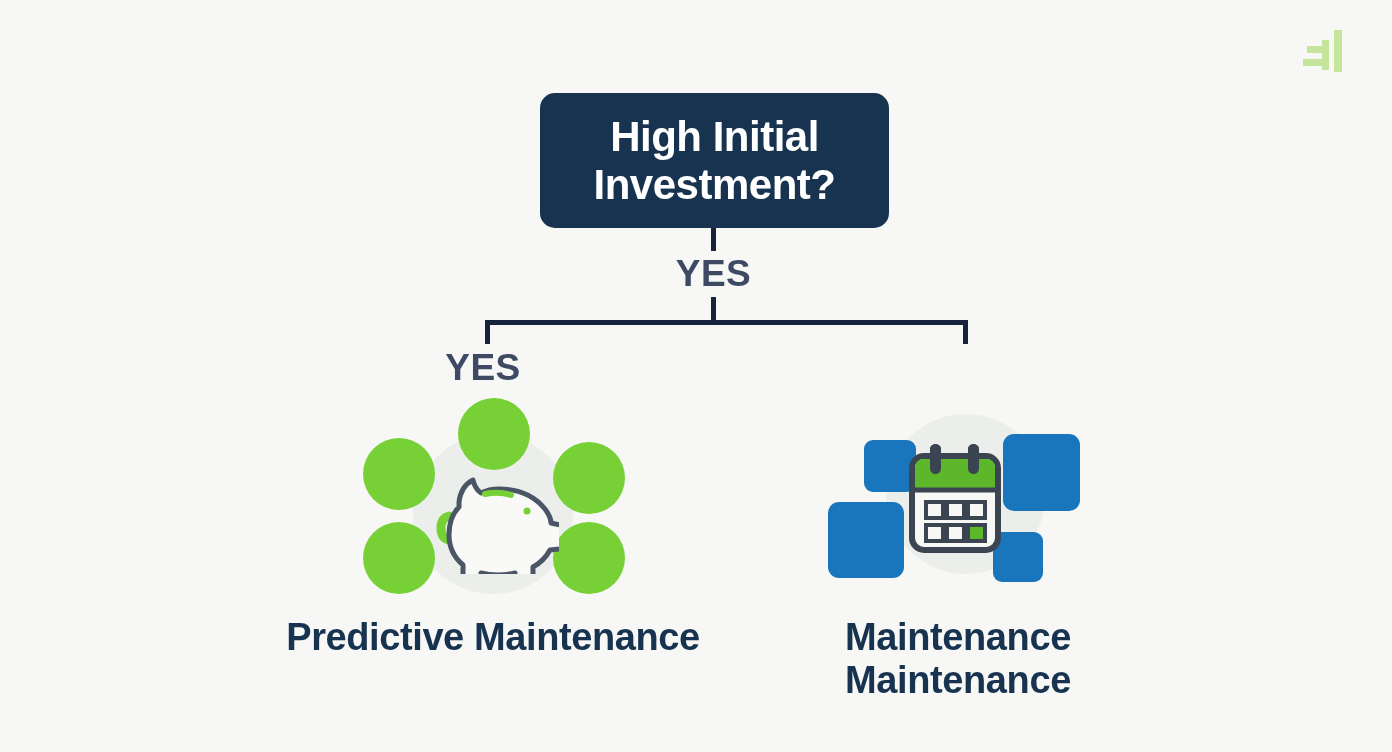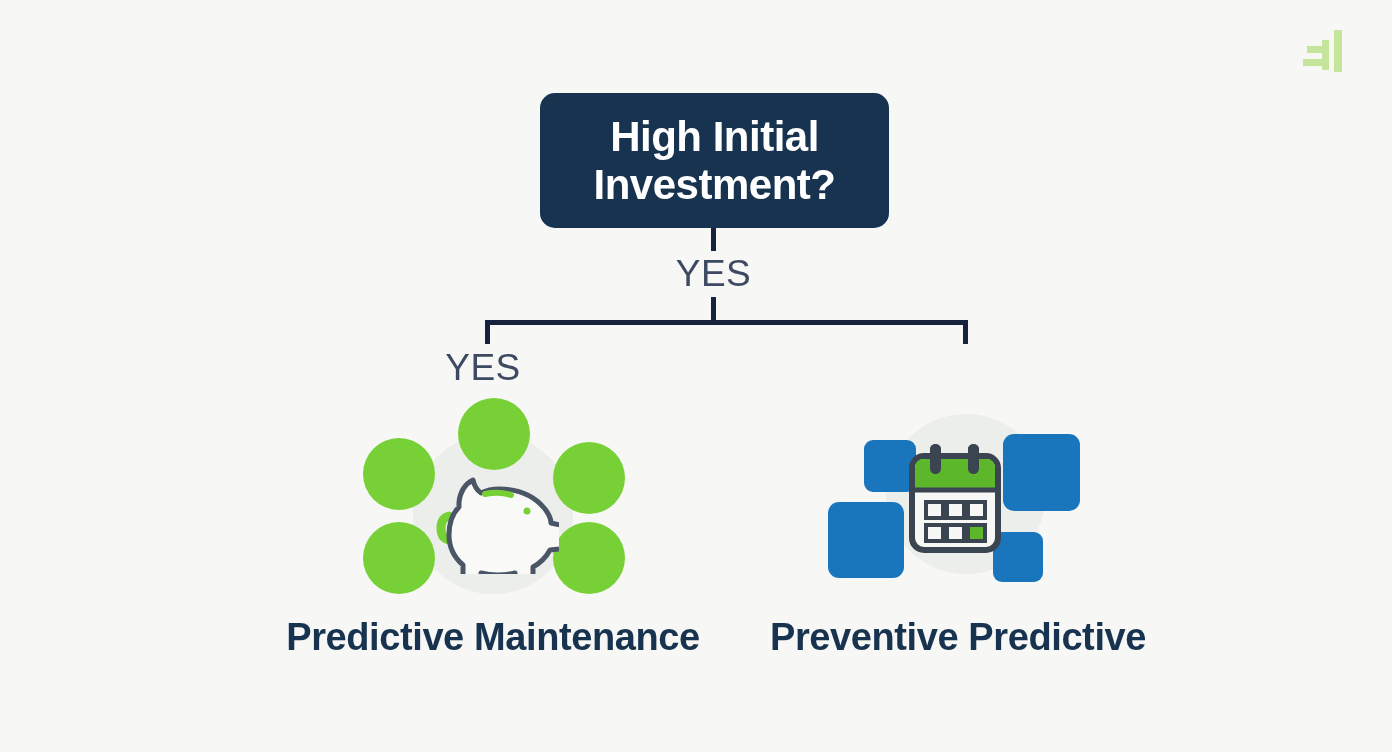--- a/index.html
+++ b/index.html
@@ -84,21 +84,21 @@
     top: 320px;
     width: 5px;
     height: 24px;
   }
 
   
   .edge-label {
     position: absolute;
     color: #3e4a63;
     font-size: 37px;
-    font-weight: normal;
+    font-weight: bold;
     letter-spacing: 0.5px;
     text-align: center;
     white-space: nowrap;
   }
   #edge-label-root {
     left: 611px;
     top: 251px;
     width: 205px;
     background: #f7f7f5;
     padding: 2px 0;
@@ -259,16 +259,16 @@
 
         <rect x="20" y="60" width="17" height="16" fill="none" stroke="#3b4451" stroke-width="4"></rect>
         <rect x="41" y="60" width="17" height="16" fill="none" stroke="#3b4451" stroke-width="4"></rect>
         <rect x="62" y="60" width="17" height="16" fill="none" stroke="#3b4451" stroke-width="4"></rect>
 
         <rect x="20" y="83" width="17" height="16" fill="none" stroke="#3b4451" stroke-width="4"></rect>
         <rect x="41" y="83" width="17" height="16" fill="none" stroke="#3b4451" stroke-width="4"></rect>
         <rect x="62" y="83" width="17" height="16" fill="#5cb82a" stroke="#3b4451" stroke-width="4"></rect>
       </svg>
     </div>
-    <div class="branch-caption">Preventive Predictive</div>
+    <div class="branch-caption">Maintenance Maintenance</div>
   </div>
 
 </div>
 
 </body></html>

